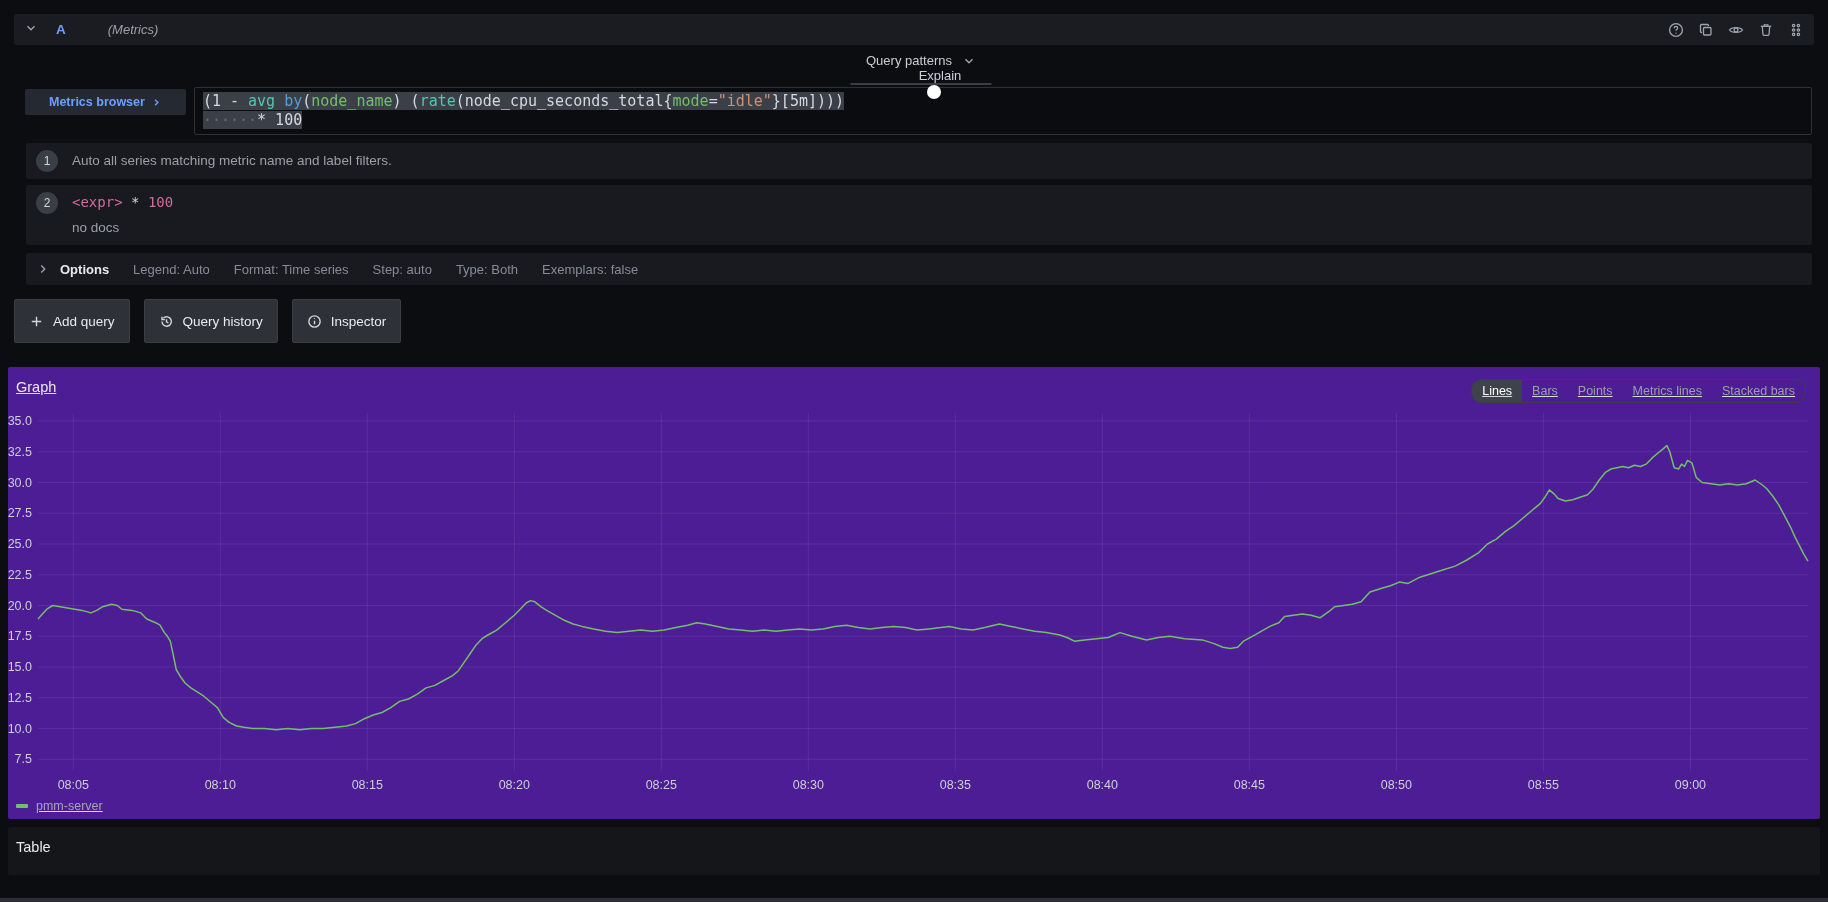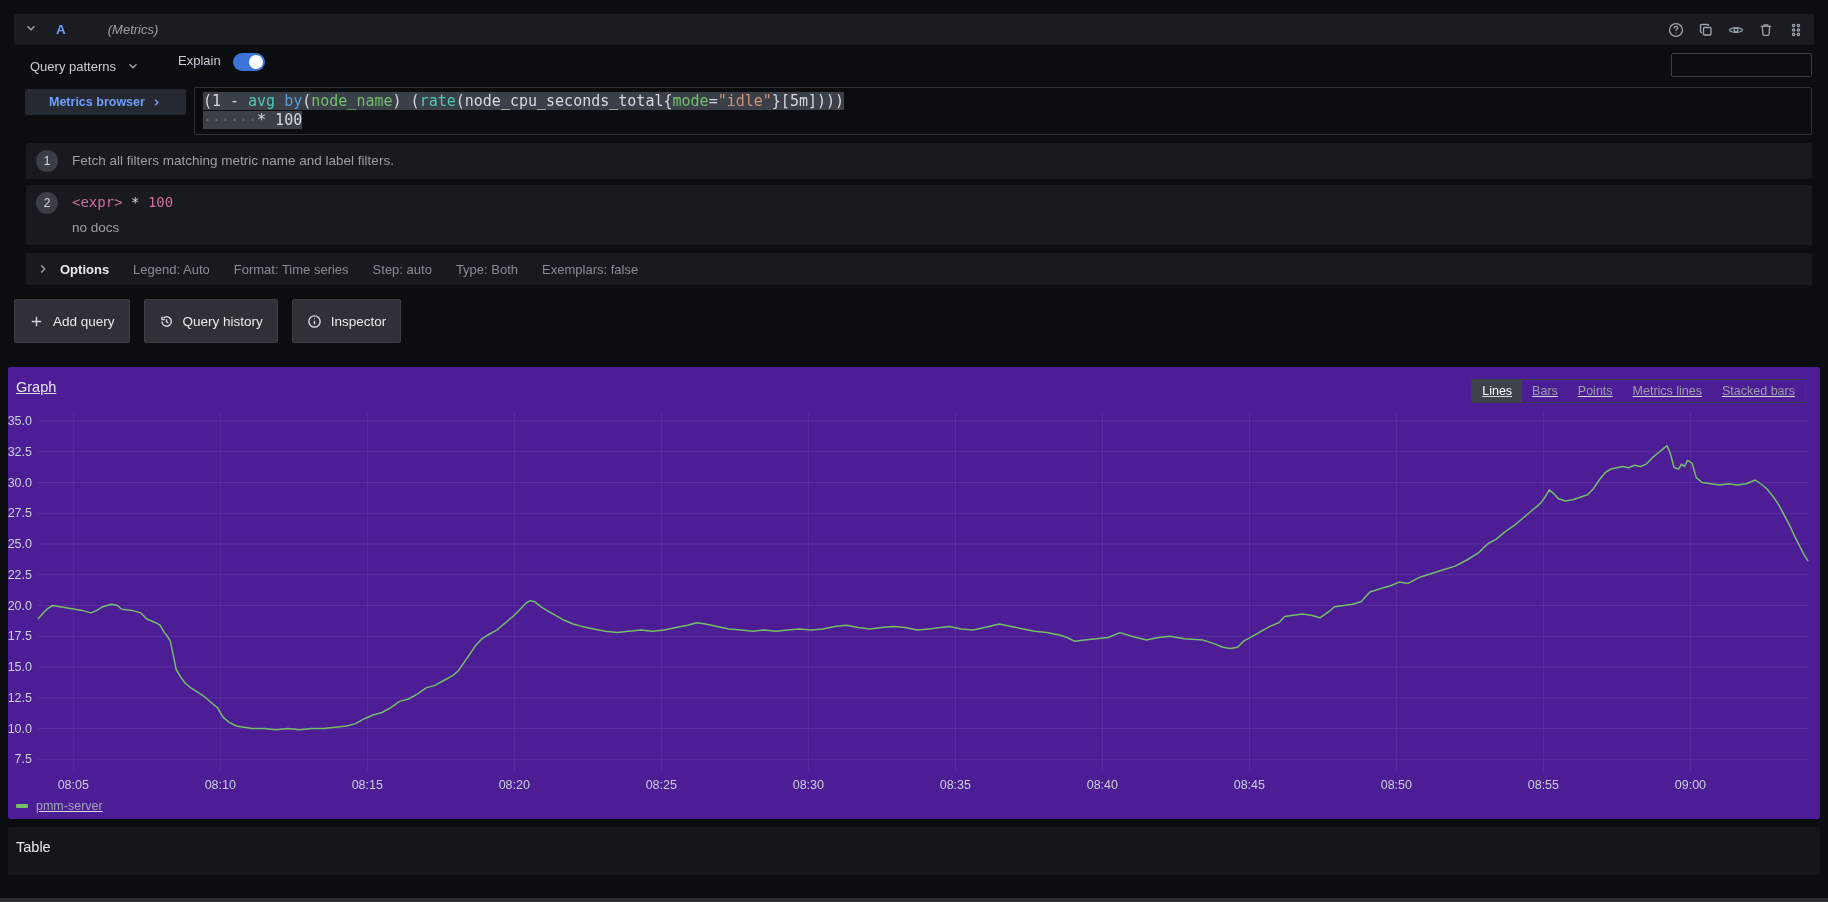--- a/index.html
+++ b/index.html
@@ -9,21 +9,21 @@
   
   .qheader{margin:14px 14px 0 14px;height:31px;background:#1a1c22;border-radius:2px;
            display:flex;align-items:center;padding:0 10px;}
   .qheader .refid{color:#6e9fff;font-weight:bold;font-size:13.5px;margin:0 0 0 18px;}
   .qheader .dshint{color:#9aa0a6;font-style:italic;font-size:13px;margin-left:42px;}
   .qheader .spacer{flex:1;}
   .hicon{width:16px;height:16px;margin-left:14px;display:inline-flex;cursor:pointer;}
   .hicon svg{width:16px;height:16px;stroke:#9da5ad;fill:none;stroke-width:1.3;}
   .chev svg{width:14px;height:14px;stroke:#9da5ad;fill:none;stroke-width:1.6;}
   
-  .toolbar{margin:8px 16px 0 30px;height:26px;display:flex;font-size:13px;}
+  .toolbar{margin:8px 16px 0 30px;height:26px;display:flex;align-items:center;font-size:13px;flex-direction:column;}
   .qpatterns{display:flex;align-items:center;color:#c9cdd4;cursor:pointer;}
   .qpatterns .chev{margin-left:10px;display:inline-flex;}
   .explain-label{margin-left:38px;color:#ccccdc;}
   .switch{margin-left:12px;width:32px;height:18px;border-radius:9px;background:#3b73d9;position:relative;cursor:pointer;}
   .switch .knob{position:absolute;top:2px;right:2px;width:14px;height:14px;border-radius:50%;background:#fff;}
   .seg-group{display:flex;border:1px solid #3b3e44;border-radius:2px;overflow:hidden;height:24px;}
   .seg{padding:3px 10px;font-size:18px;color:#a6acb4;cursor:pointer;display:flex;align-items:center;margin-top:44px;}
   .seg.active{background:#8b5cf6;color:#fff;font-weight:normal;}
   
   .editor-row{margin:8px 16px 0 25px;display:flex;align-items:flex-start;}
@@ -56,21 +56,21 @@
   
   .actions{margin:14px 14px 0 14px;display:flex;}
   .abtn{height:44px;background:#2e3137;border:1px solid #3b3e44;border-radius:2px;color:#e8eaed;
         font-size:13.5px;display:flex;align-items:center;padding:0 14px;margin-right:14px;cursor:pointer;}
   .abtn svg{width:15px;height:15px;stroke:#d3d7dc;fill:none;stroke-width:1.5;margin-right:9px;}
   
   .graph-panel{margin:24px 8px 0 8px;background:#4c1d95;border-radius:2px;height:452px;text-decoration:underline;}
   .gp-head{display:flex;align-items:flex-start;padding:12px 10px 0 8px;height:40px;}
   .gp-title{font-size:14.5px;color:#e8eaed;font-weight:500;}
   .gp-spacer{flex:1;}
-  .mode-group{display:flex;border:1px solid #3b3e44;border-radius:0;overflow:hidden;height:24px;margin-right:4px;}
+  .mode-group{display:flex;border:1px solid #3b3e44;border-radius:10px;overflow:hidden;height:24px;margin-right:4px;}
   .mode-btn{padding:3px 10px;font-size:12.5px;color:#9aa0a6;cursor:pointer;display:flex;align-items:center;}
   .mode-btn.active{background:#3e424a;color:#fff;}
   .chart-wrap{position:relative;height:388px;}
   .legend{display:flex;align-items:center;padding:2px 0 0 8px;height:20px;}
   .legend .mark{width:12px;height:4px;border-radius:1px;margin-right:8px;}
   .legend .lname{font-size:12.5px;color:#9fa7b3;cursor:pointer;}
   
   .table-panel{margin:8px 8px 0 8px;background:#141619;border-radius:2px;padding-bottom:10px;}
   .tp-title{font-size:14.5px;color:#e8eaed;font-weight:500;padding:12px 8px 10px 8px;}
   .thead{display:grid;grid-template-columns:1fr 1fr 1fr;background:#1f2227;margin:2px 6px 0 6px;}
@@ -161,21 +161,21 @@
     </span>
     <div class="codebox">
       <div><span class="sel" id="code-line-1-sel"><span class="tok-plain">(1 - </span><span class="tok-fn">avg</span><span class="tok-plain"> </span><span class="tok-kw">by</span><span class="tok-plain">(</span><span class="tok-label">node_name</span><span class="tok-plain">) (</span><span class="tok-fn">rate</span><span class="tok-plain">(node_cpu_seconds_total{</span><span class="tok-label">mode</span><span class="tok-plain">=</span><span class="tok-str">"idle"</span><span class="tok-plain">}[5m])))</span></span></div>
       <div><span class="sel"><span class="ws-dots">······</span><span class="tok-plain">* 100</span></span></div>
     </div>
   </div>
 
   <div class="explain-row">
     <span class="badge">1</span>
     <div class="exp-body">
-      <div class="exp-text">Fetch all filters matching metric name and label filters.</div>
+      <div class="exp-text">Auto all series matching metric name and label filters.</div>
     </div>
   </div>
 
   <div class="explain-row second">
     <span class="badge">2</span>
     <div class="exp-body">
       <div class="exp-code" id="step-2-code"><span class="tok-pink">&lt;expr&gt;</span><span class="tok-plain"> * </span><span class="tok-pink">100</span></div>
       <div class="nodocs">no docs</div>
     </div>
   </div>

